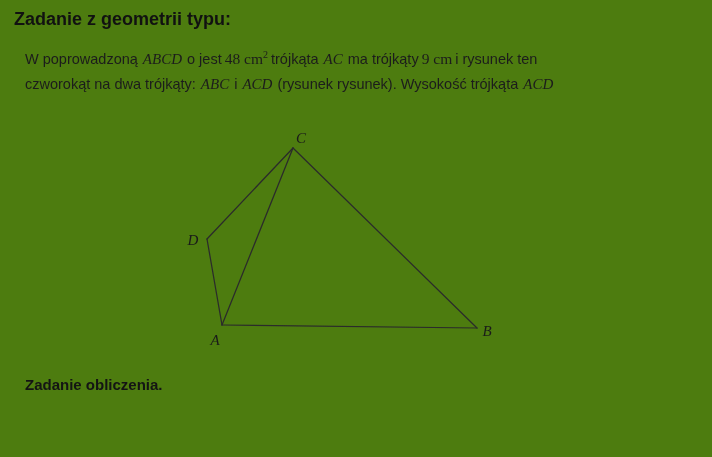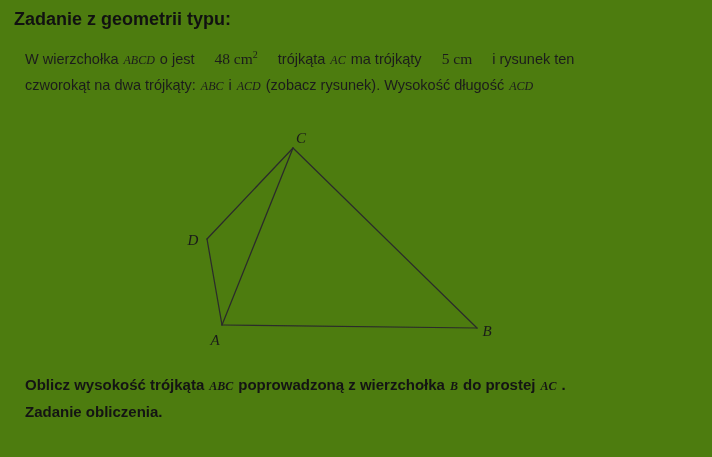--- a/index.html
+++ b/index.html
@@ -25,27 +25,27 @@
     left: 25px;
     top: 46px;
     font-size: 14.5px;
     line-height: 25px;
     color: #1c1c1c;
   }
   .line { white-space: nowrap; }
   .m {
     font-family: "Liberation Serif", serif;
     font-style: italic;
-    font-size: 12px;
+    font-size: 15px;
     margin: 0 5px;
   }
   .v {
     font-family: "Liberation Serif", serif;
     font-size: 15.5px;
-    margin: 0 20px;
+    margin: 0 3px;
   }
   .v sup { font-size: 10px; line-height: 0; }
   .task {
     position: absolute;
     left: 25px;
     top: 372px;
     font-size: 15px;
     font-weight: bold;
     line-height: 25px;
     color: #141414;
@@ -70,34 +70,33 @@
   }
 </style>
 </head>
 <body>
 
 <div class="page">
 
   <div class="title">Zadanie z geometrii typu:</div>
 
   <div class="statement">
-    <div class="line"><span>W wierzchołka</span><span class="m">ABCD</span><span>o jest</span><span class="v"><span>48 cm</span><sup>2</sup></span><span>trójkąta</span><span class="m">AC</span><span>ma trójkąty</span><span class="v">5 cm</span><span>i rysunek ten</span></div>
-    <div class="line"><span>czworokąt na dwa trójkąty:</span><span class="m">ABC</span><span>i</span><span class="m">ACD</span><span>(zobacz rysunek). Wysokość długość</span><span class="m">ACD</span></div>
+    <div class="line"><span>W poprowadzoną</span><span class="m">ABCD</span><span>o jest</span><span class="v"><span>48 cm</span><sup>2</sup></span><span>trójkąta</span><span class="m">AC</span><span>ma trójkąty</span><span class="v">9 cm</span><span>i rysunek ten</span></div>
+    <div class="line"><span>czworokąt na dwa trójkąty:</span><span class="m">ABC</span><span>i</span><span class="m">ACD</span><span>(rysunek rysunek). Wysokość trójkąta</span><span class="m">ACD</span></div>
   </div>
 
   <svg class="figure-svg" width="400" height="235" viewBox="150 122 400 235" xmlns="http://www.w3.org/2000/svg">
     <line x1="207" y1="239" x2="293" y2="148"></line>
     <line x1="207" y1="239" x2="222" y2="325"></line>
     <line x1="222" y1="325" x2="477" y2="328"></line>
     <line x1="477" y1="328" x2="293" y2="148"></line>
     <line x1="222" y1="325" x2="293" y2="148"></line>
     <text x="301" y="143">C</text>
     <text x="193" y="245">D</text>
     <text x="215" y="345">A</text>
     <text x="487" y="336">B</text>
   </svg>
 
   <div class="task">
-    <div class="line"><span>Oblicz wysokość trójkąta</span><span class="m">ABC</span><span>poprowadzoną z wierzchołka</span><span class="m">B</span><span>do prostej</span><span class="m">AC</span><span>.</span></div>
     <div class="line">Zadanie obliczenia.</div>
   </div>
 
 </div>
 
 </body></html>

